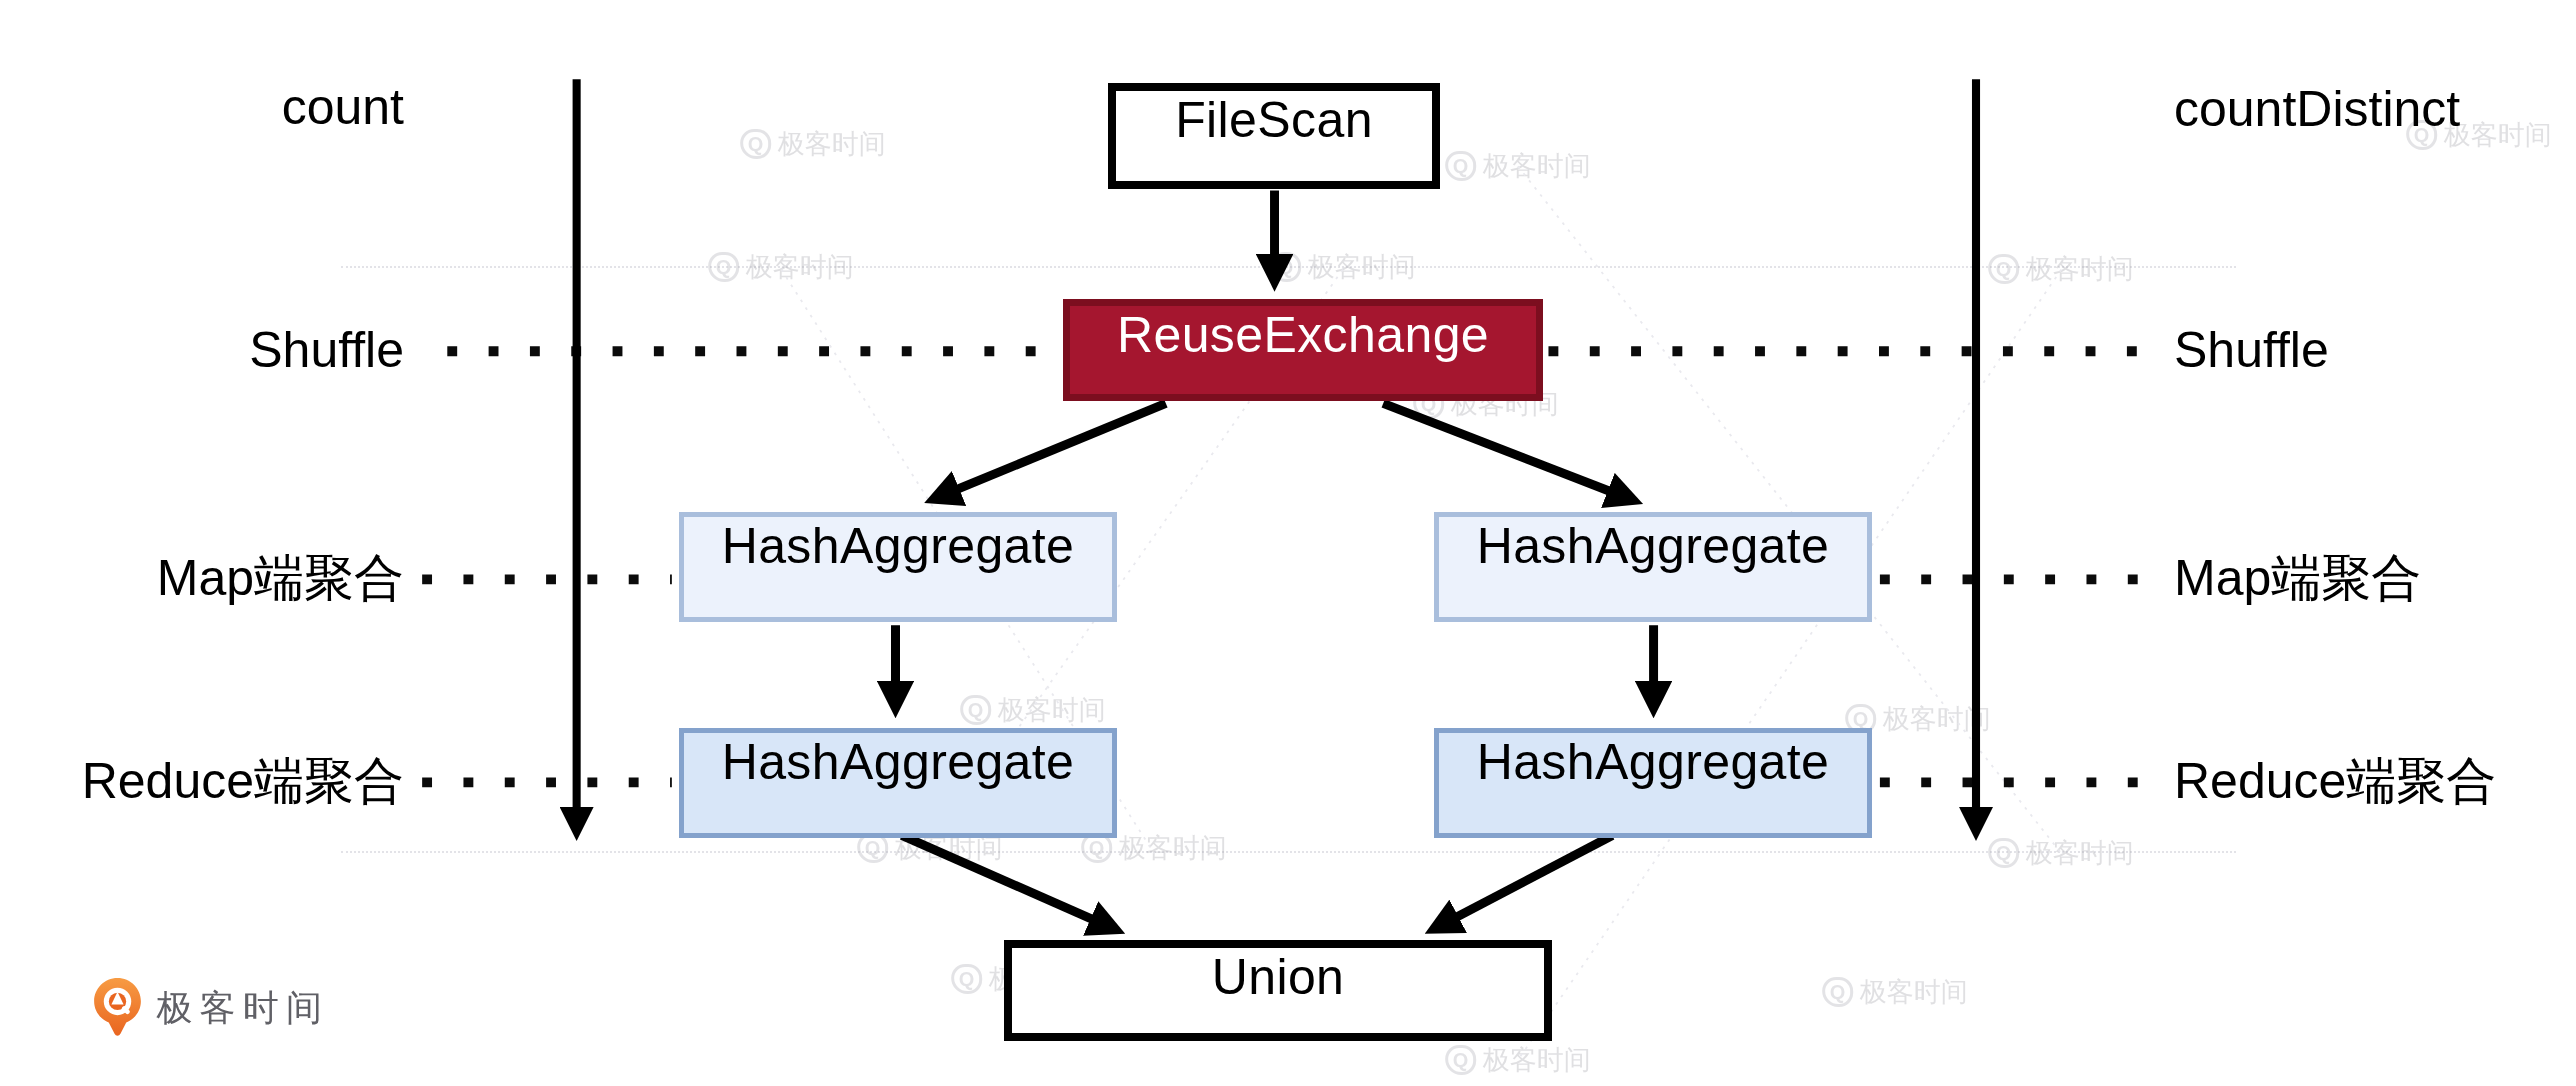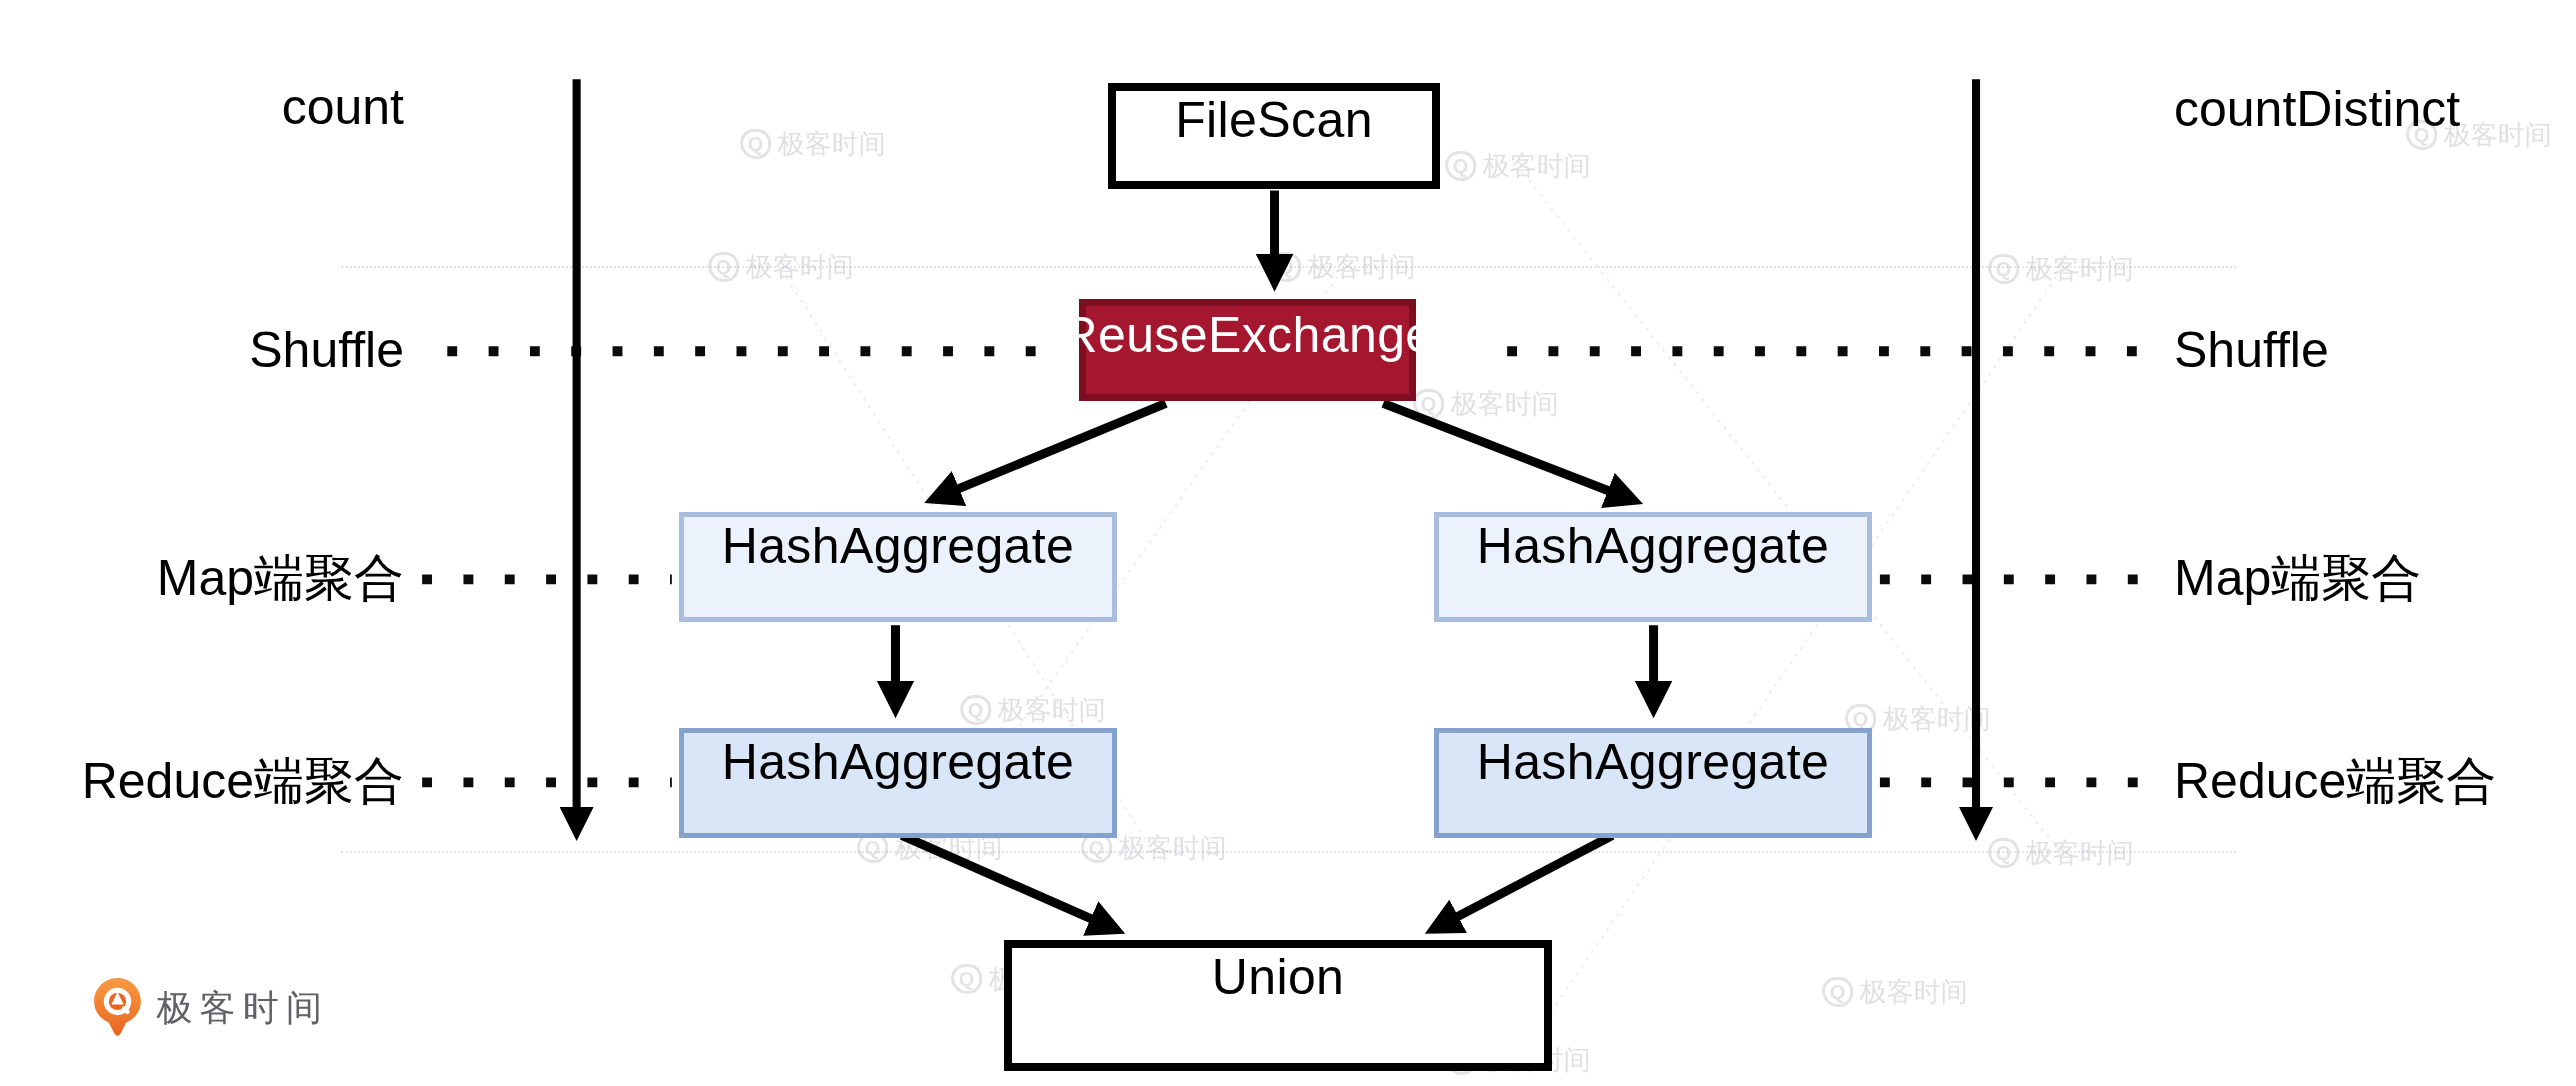--- a/index.html
+++ b/index.html
@@ -165,41 +165,41 @@
       <line x1="1841" y1="696" x2="1841" y2="766" marker-end="url(#ah)"></line>
       <line x1="1004" y1="930" x2="1222" y2="1026" marker-end="url(#ah)"></line>
       <line x1="1795" y1="930" x2="1616" y2="1024" marker-end="url(#ah)"></line>
     </g>
   </svg>
 
   <div class="node node--plain" style="left:1108px;top:83px;width:332px;height:106px;">
     <span>FileScan</span>
   </div>
 
-  <div class="node node--reuse" style="left:1063px;top:299px;width:337px;height:102px;margin-left:16px;">
+  <div class="node node--reuse" style="left:1063px;top:299px;width:480px;height:102px;">
     <span>ReuseExchange</span>
   </div>
 
   <div class="node node--agg-top" style="left:679px;top:512px;width:438px;height:110px;">
     <span>HashAggregate</span>
   </div>
 
   <div class="node node--agg-top" style="left:1434px;top:512px;width:438px;height:110px;">
     <span>HashAggregate</span>
   </div>
 
   <div class="node node--agg-bottom" style="left:679px;top:728px;width:438px;height:110px;">
     <span>HashAggregate</span>
   </div>
 
   <div class="node node--agg-bottom" style="left:1434px;top:728px;width:438px;height:110px;">
     <span>HashAggregate</span>
   </div>
 
-  <div class="node node--plain" style="left:1004px;top:940px;width:548px;height:131px;">
+  <div class="node node--plain" style="left:1004px;top:940px;width:548px;height:101px;">
     <span>Union</span>
   </div>
 
   <div class="lbl lbl--left" style="top:108px;">count</div>
   <div class="lbl lbl--left" style="top:351px;">Shuffle</div>
   <div class="lbl lbl--left" style="top:579px;">Map端聚合</div>
   <div class="lbl lbl--left" style="top:782px;">Reduce端聚合</div>
 
   <div class="lbl lbl--right" style="top:110px;">countDistinct</div>
   <div class="lbl lbl--right" style="top:351px;">Shuffle</div>

